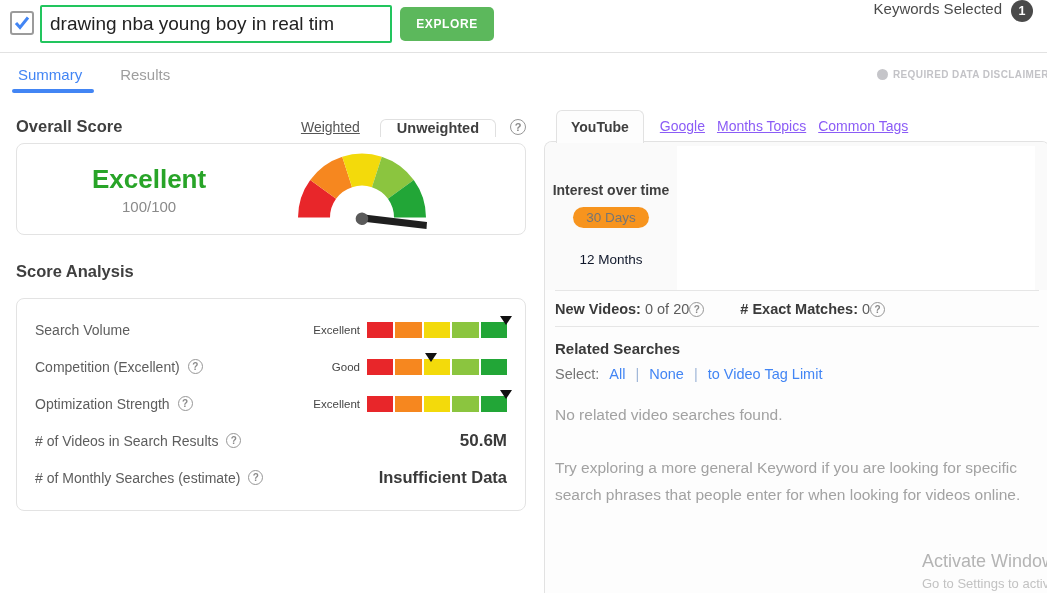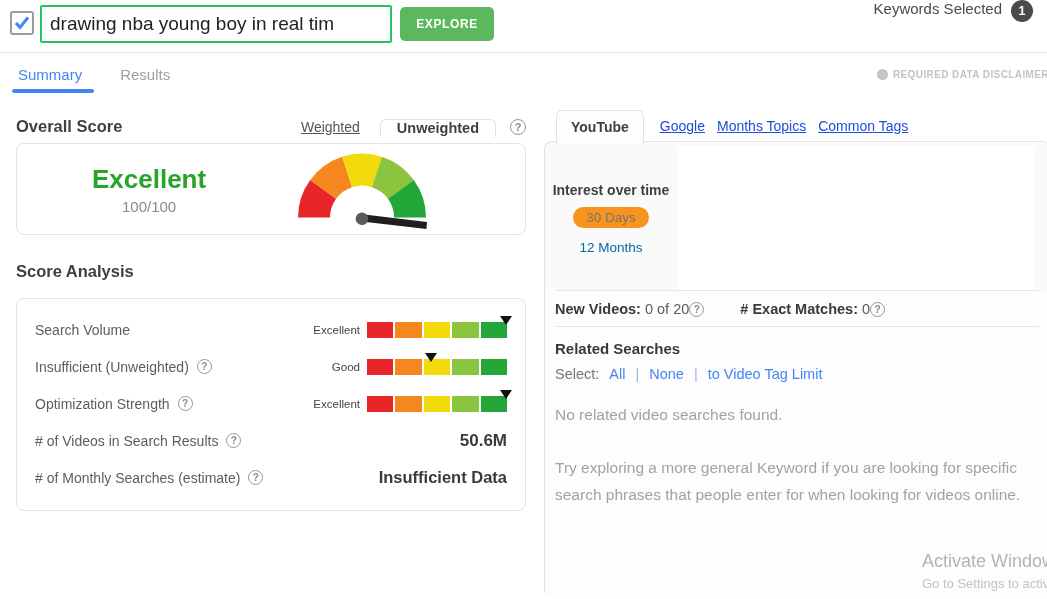--- a/index.html
+++ b/index.html
@@ -55,27 +55,27 @@
   .a-right { margin-left:auto; display:flex; align-items:center; }
   .bar-rating { font-size:11.5px; color:#454545; margin-right:7px; }
   .seg-bar { position:relative; width:140px; height:16px; display:flex; gap:2px; }
   .seg { flex:1; height:100%; }
   .bar-marker { position:absolute; top:-6px; transform:translateX(-50%); width:0; height:0; border-left:6px solid transparent; border-right:6px solid transparent; border-top:9px solid #111; }
   .a-value { font-size:17px; font-weight:bold; color:#3a3a3a; }
 
   
   .rp-tabs { display:flex; align-items:center; height:31px; margin-left:12px; }
   .rp-tab-active { align-self:stretch; display:flex; align-items:center; padding:0 14px; margin-bottom:-2px; background:#fdfdfd; border:1px solid #e2e2e2; border-bottom:none; border-radius:6px 6px 0 0; font-size:14px; font-weight:bold; color:#3f3f3f; position:relative; z-index:2; cursor:pointer; }
-  .rp-link { font-size:14px; color:#1d4ed8; text-decoration:underline; margin-left:16px; cursor:pointer;text-align:center; }
+  .rp-link { font-size:14px; color:#8b5cf6; text-decoration:underline; margin-left:16px; cursor:pointer;text-align:center; }
   .rp-panel { border:1px solid #e2e2e2; border-bottom:none; border-radius:8px 8px 0 0; background:#fdfdfd; height:452px; overflow:hidden; }
   .rp-top { display:flex; height:148px; background:#fafafa; }
   .interest-sidebar { width:132px; padding-top:40px; text-align:center; flex:none; }
   .interest-title { font-size:14px; font-weight:bold; color:#3f3f3f; }
   .pill { display:inline-block; margin-top:9px; padding:3px 13px; border-radius:13px; background:#f7941e; color:#757575; font-size:13.5px; cursor:pointer; }
-  .interest-alt { margin-top:12px; font-size:13.5px; color:#0369a1; cursor:pointer; }
+  .interest-alt { margin-top:24px; font-size:13.5px; color:#0f172a; cursor:pointer; }
   .chart-area { flex:1; background:#fff; margin:4px 14px 0 0; }
   .rp-divider { border-top:1px solid #e6e6e6; margin:0 10px; }
   .stats-row { display:flex; align-items:center; padding:10px 0 9px 0; margin:0 10px; }
   .stat-label { font-size:14.5px; font-weight:bold; color:#3a3a3a; }
   .stat-value { font-size:14.5px; color:#5d5d5d; margin-left:4px; }
   .stats-gap { width:36px; }
   .stats-row .help-icon { width:15px; height:15px; font-size:10px; }
   .rp-body { margin:0 10px; }
   .related-title { margin-top:13px; font-size:15px; font-weight:bold; color:#3a3a3a; }
   .select-row { margin-top:9px; font-size:14.5px; color:#757575; display:flex; gap:10px; align-items:center; }
@@ -173,21 +173,21 @@
               <span class="seg" style="background: rgb(243, 218, 11);"></span>
               <span class="seg" style="background: rgb(139, 197, 63);"></span>
               <span class="seg" style="background: rgb(34, 166, 55);"></span>
               <span class="bar-marker" style="left: 99%;"></span>
             </div>
           </div>
         </div>
 
         <div class="a-row">
           <span class="a-label">
-              <span>Insufficient (Unweighted)</span>
+              <span>Competition (Excellent)</span>
               <span class="help-icon" style="width:15px;height:15px;font-size:10px;">?</span>
             </span>
           <div class="a-right">
             <span class="bar-rating">Good</span>
             <div class="seg-bar">
               <span class="seg" style="background: rgb(232, 38, 42);"></span>
               <span class="seg" style="background: rgb(246, 135, 31);"></span>
               <span class="seg" style="background: rgb(243, 218, 11);"></span>
               <span class="seg" style="background: rgb(139, 197, 63);"></span>
               <span class="seg" style="background: rgb(34, 166, 55);"></span>

